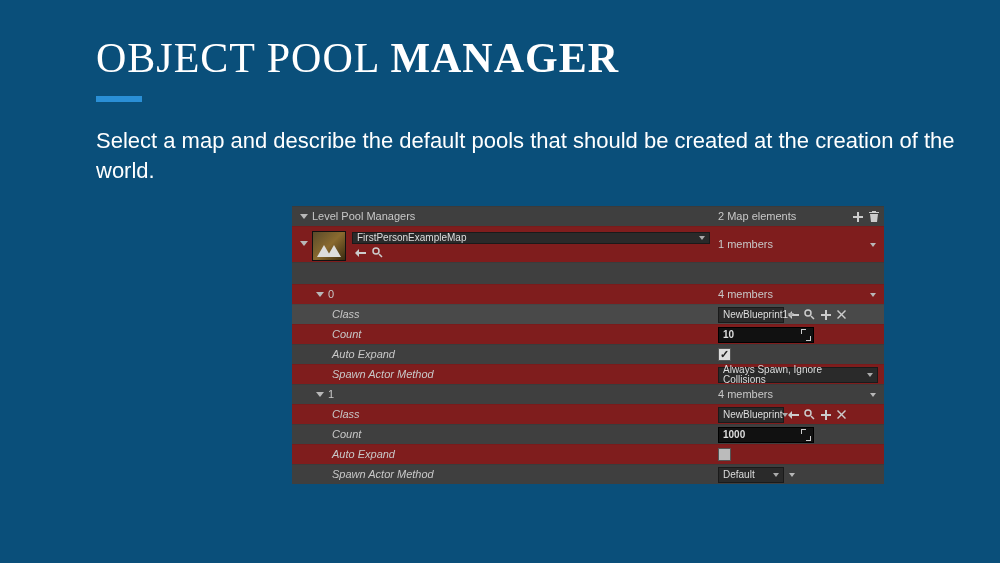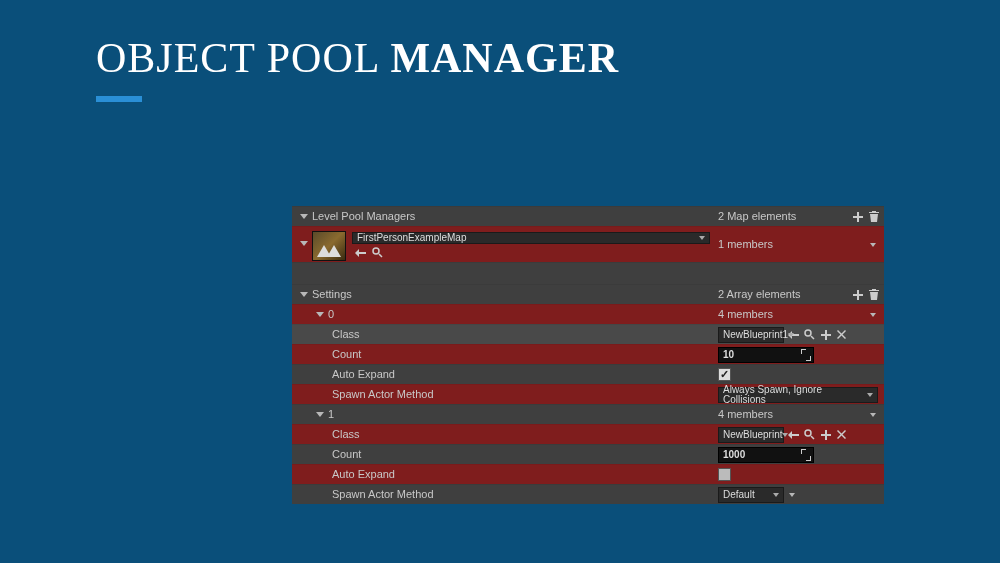--- a/index.html
+++ b/index.html
@@ -74,21 +74,21 @@
     border-right: 4px solid transparent;
     border-top: 5px solid #b8b8b8;
   }
   .tri.small-open {
     border-left: 3px solid transparent;
     border-right: 3px solid transparent;
     border-top: 4px solid #b8b8b8;
   }
   .indent-1 { padding-left: 8px; text-align: right; }
   .indent-2 { padding-left: 24px; }
-  .indent-3 { padding-left: 40px; }
+  .indent-3 { padding-left: 40px; font-style: italic; }
 
   .thumb {
     width: 34px; height: 30px;
     background: linear-gradient(135deg,#5a4a2a 0%, #8a6a2f 50%, #3a2a10 100%);
     border: 1px solid #111;
     margin-right: 6px;
     position: relative;
     overflow: hidden;
   }
   .thumb::before, .thumb::after {
@@ -166,20 +166,21 @@
   svg { display: block; }
 </style>
 </head>
 <body>
 
 <div class="slide">
   <h1 class="title">
     <span class="thin">OBJECT POOL </span><span class="bold">MANAGER</span>
   </h1>
   <div class="underline"></div>
+  <p class="subtitle">Select a map and describe the default pools that should be created at the creation of the world.</p>
 
   <div class="panel">
 
     <div class="row">
       <div class="label-col indent-1">
         <span class="tri open"></span>
         <span>Level Pool Managers</span>
       </div>
       <div class="ctrl-col">
         <span style="margin-right:auto">2 Map elements</span>
@@ -224,39 +225,20 @@
         <span style="margin-right:auto">1 members</span>
         <span class="tri small-open"></span>
       </div>
     </div>
 
     <div class="row" style="height:22px">
       <div class="label-col"></div>
         <div class="ctrl-col"></div>
     </div>
 
-    <div class="row">
-      <div class="label-col indent-1">
-        <span class="tri open"></span>
-        <span>Settings</span>
-      </div>
-      <div class="ctrl-col">
-        <span style="margin-right:auto">2 Array elements</span>
-        <span class="ico">
-          <svg width="10" height="10" viewBox="0 0 10 10">
-              <path d="M4 0h2v4h4v2H6v4H4V6H0V4h4z" fill="currentColor"></path>
-            </svg>
-        </span>
-        <span class="ico">
-          <svg width="10" height="11" viewBox="0 0 10 11">
-              <path d="M1 3h8l-1 8H2zM0 1h10v1H0zM3 0h4v1H3z" fill="currentColor"></path>
-            </svg>
-        </span>
-      </div>
-    </div>
 
     <div class="row alt">
       <div class="label-col indent-2">
         <span class="tri open"></span>
         <span>0</span>
       </div>
       <div class="ctrl-col">
         <span style="margin-right:auto">4 members</span>
         <span class="tri small-open"></span>
       </div>

